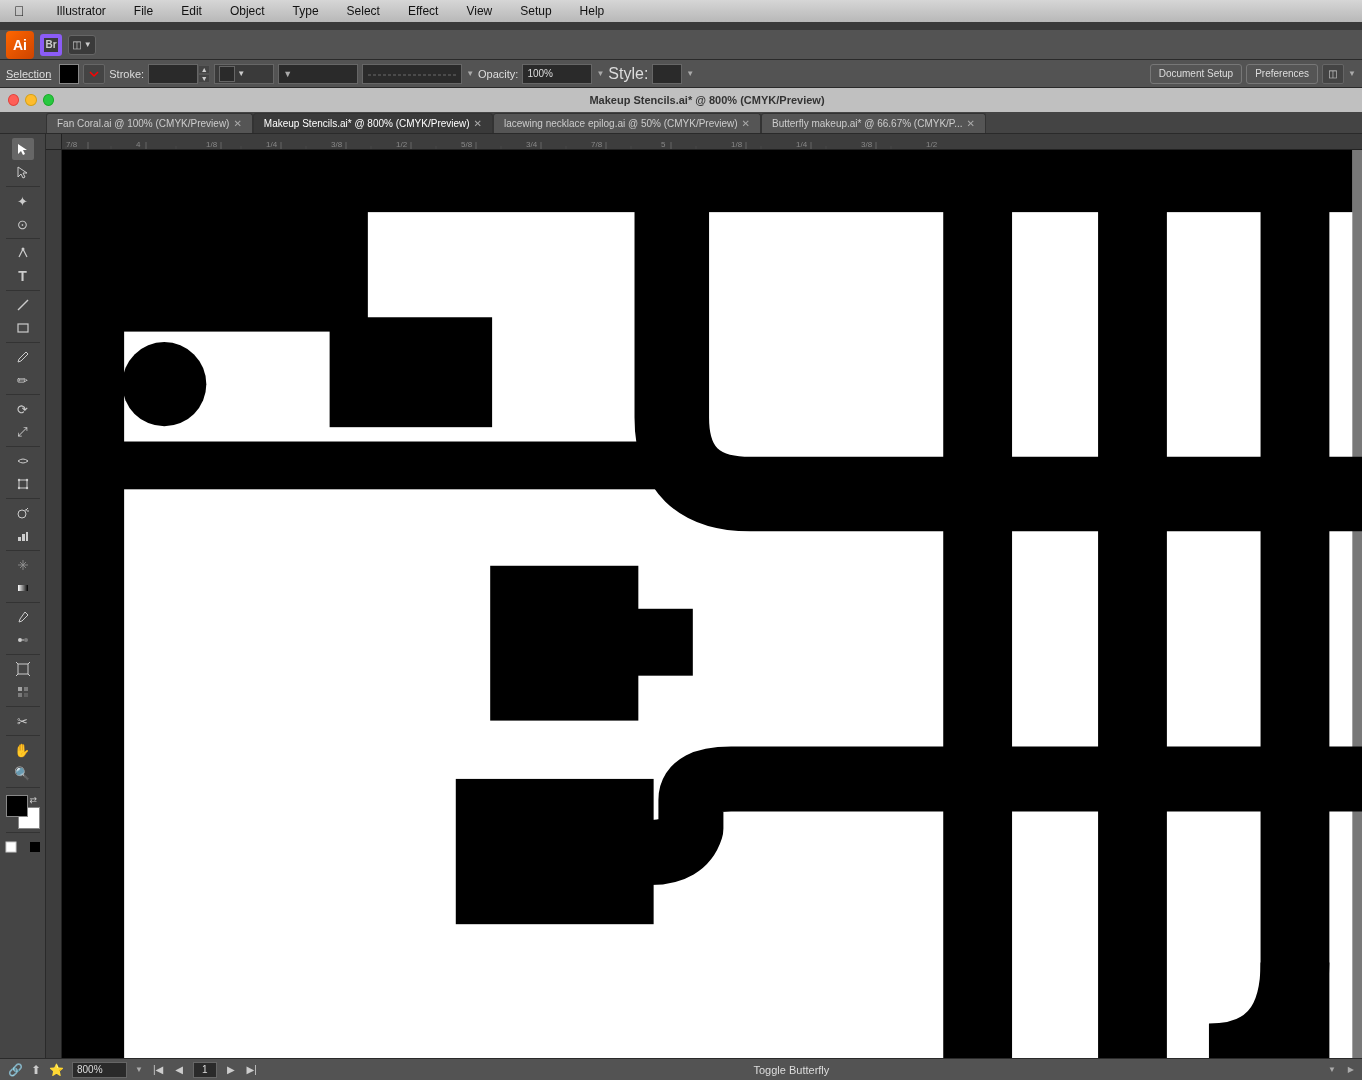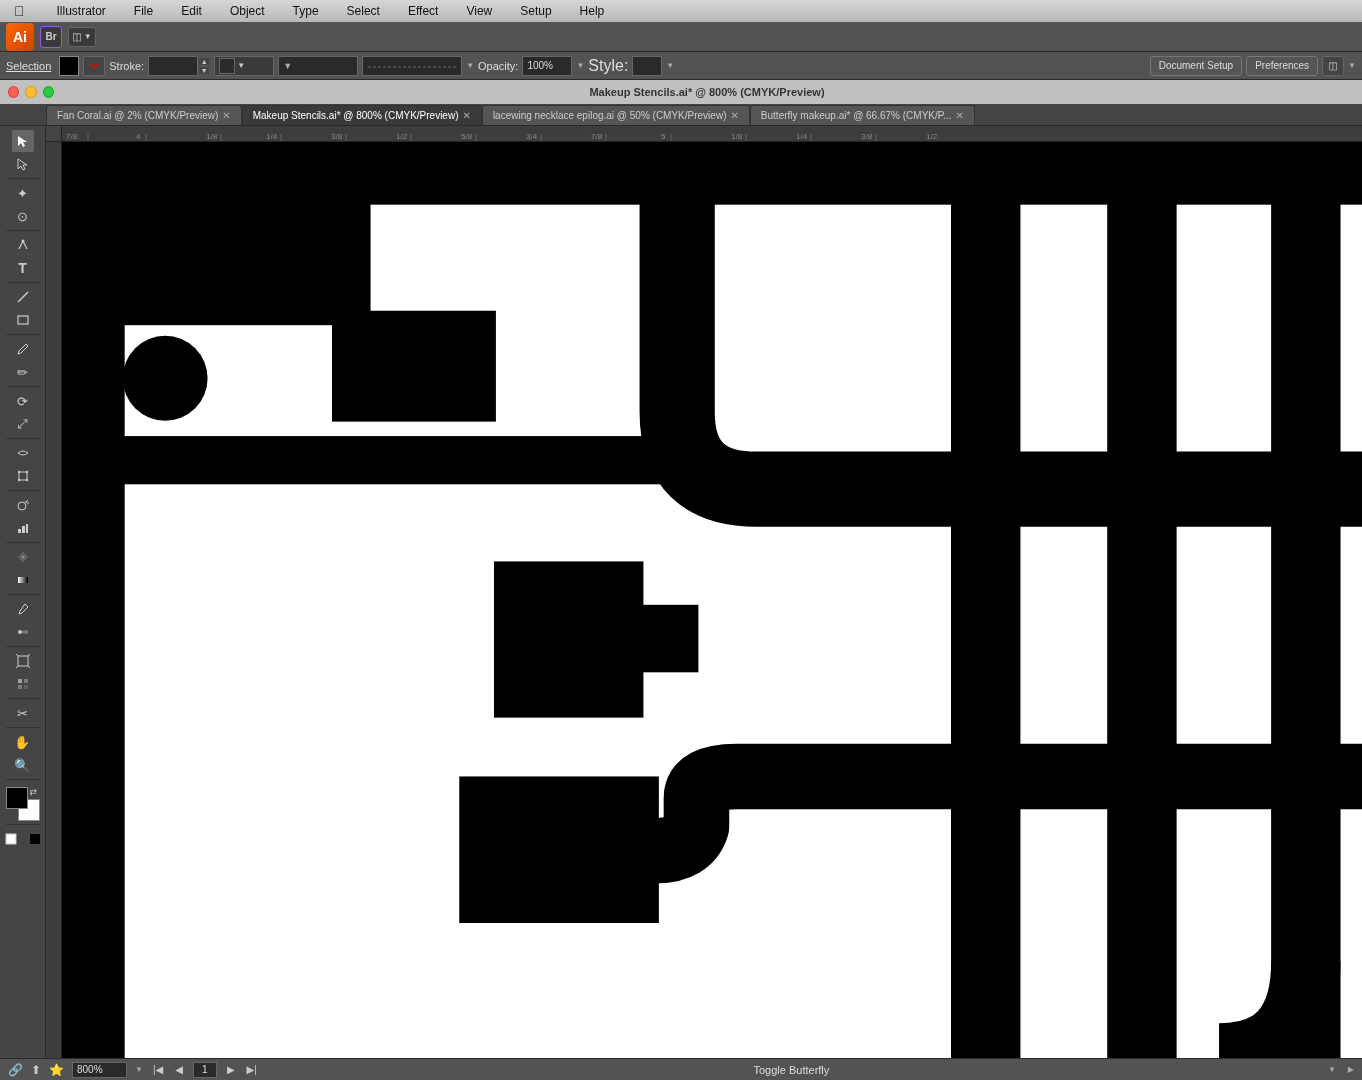--- a/index.html
+++ b/index.html
@@ -14,32 +14,32 @@
       color: #111; font-size: 12px;
     }
     .menu-item { cursor: pointer; padding: 2px 6px; border-radius: 3px; white-space: nowrap; }
     .apple-logo { font-size: 14px; margin-right: 4px; }
 
     
     #toolbar-row1 {
       width: 100%; height: 30px;
       background: #535353;
       display: flex; align-items: center;
-      padding: 0 6px; gap: 6px; border-bottom: 1px solid #2a2a2a;
+      padding: 0 6px; gap: 6px; border-bottom: 1px solid #2a2a2a; margin-top: 8px;
     }
     .ai-logo {
       width: 28px; height: 28px;
       background: linear-gradient(135deg, #ff6600, #cc4400);
       border-radius: 4px;
       display: flex; align-items: center; justify-content: center;
       font-weight: bold; font-size: 14px; color: #fff; flex-shrink: 0;
     }
     .br-button {
       width: 22px; height: 22px;
-      background: #3a3a3a; border: 1px solid #8b5cf6;
+      background: #3a3a3a; border: 4px solid #8b5cf6;
       border-radius: 3px; display: flex; align-items: center; justify-content: center;
       font-size: 10px; font-weight: bold; color: #ccc; cursor: pointer;
     }
     .workspace-btn {
       width: 28px; height: 20px;
       background: #3a3a3a; border: 1px solid #666;
       border-radius: 3px; display: flex; align-items: center; justify-content: center;
       font-size: 10px; color: #ccc; cursor: pointer; gap: 2px;
     }
     .arr-down { font-size: 8px; }
@@ -75,21 +75,21 @@
       background: #3a3a3a; border: 1px solid #666;
       display: flex; align-items: center; padding: 0 4px; cursor: pointer;
     }
     .brush-preview {
       width: 100px; height: 20px;
       background: #2a2a2a; border: 1px solid #666;
       cursor: pointer; position: relative; overflow: hidden;
     }
     .opacity-label { font-size: 11px; color: #ddd; }
     .opacity-box {
-      width: 50px; height: 20px;
+      width: 70px; height: 20px;
       background: #2a2a2a; border: 1px solid #666;
       display: flex; align-items: center; padding: 0 4px; font-size: 10px; color: #ddd;
     }
     .style-label { font-size: 16px; color: #ddd; }
     .style-box {
       width: 30px; height: 20px;
       background: #2a2a2a; border: 1px solid #666;
       cursor: pointer;
     }
     .doc-setup-btn, .prefs-btn {
@@ -278,21 +278,21 @@
       <div class="traffic-red"></div>
       <div class="traffic-yellow"></div>
       <div class="traffic-green"></div>
     </div>
     <div class="window-title">Makeup Stencils.ai* @ 800% (CMYK/Preview)</div>
   </div>
 
   <div id="tabs-bar">
     <div style="width:46px;flex-shrink:0;"></div>
     <div class="tab">
-      <span>Fan Coral.ai @ 2% (CMYK/Preview)</span>
+      <span>Fan Coral.ai @ 100% (CMYK/Preview)</span>
       <span class="tab-close">✕</span>
     </div>
     <div class="tab active">
       <span>Makeup Stencils.ai* @ 800% (CMYK/Preview)</span>
       <span class="tab-close">✕</span>
     </div>
     <div class="tab">
       <span>lacewing necklace epilog.ai @ 50% (CMYK/Preview)</span>
       <span class="tab-close">✕</span>
     </div>

